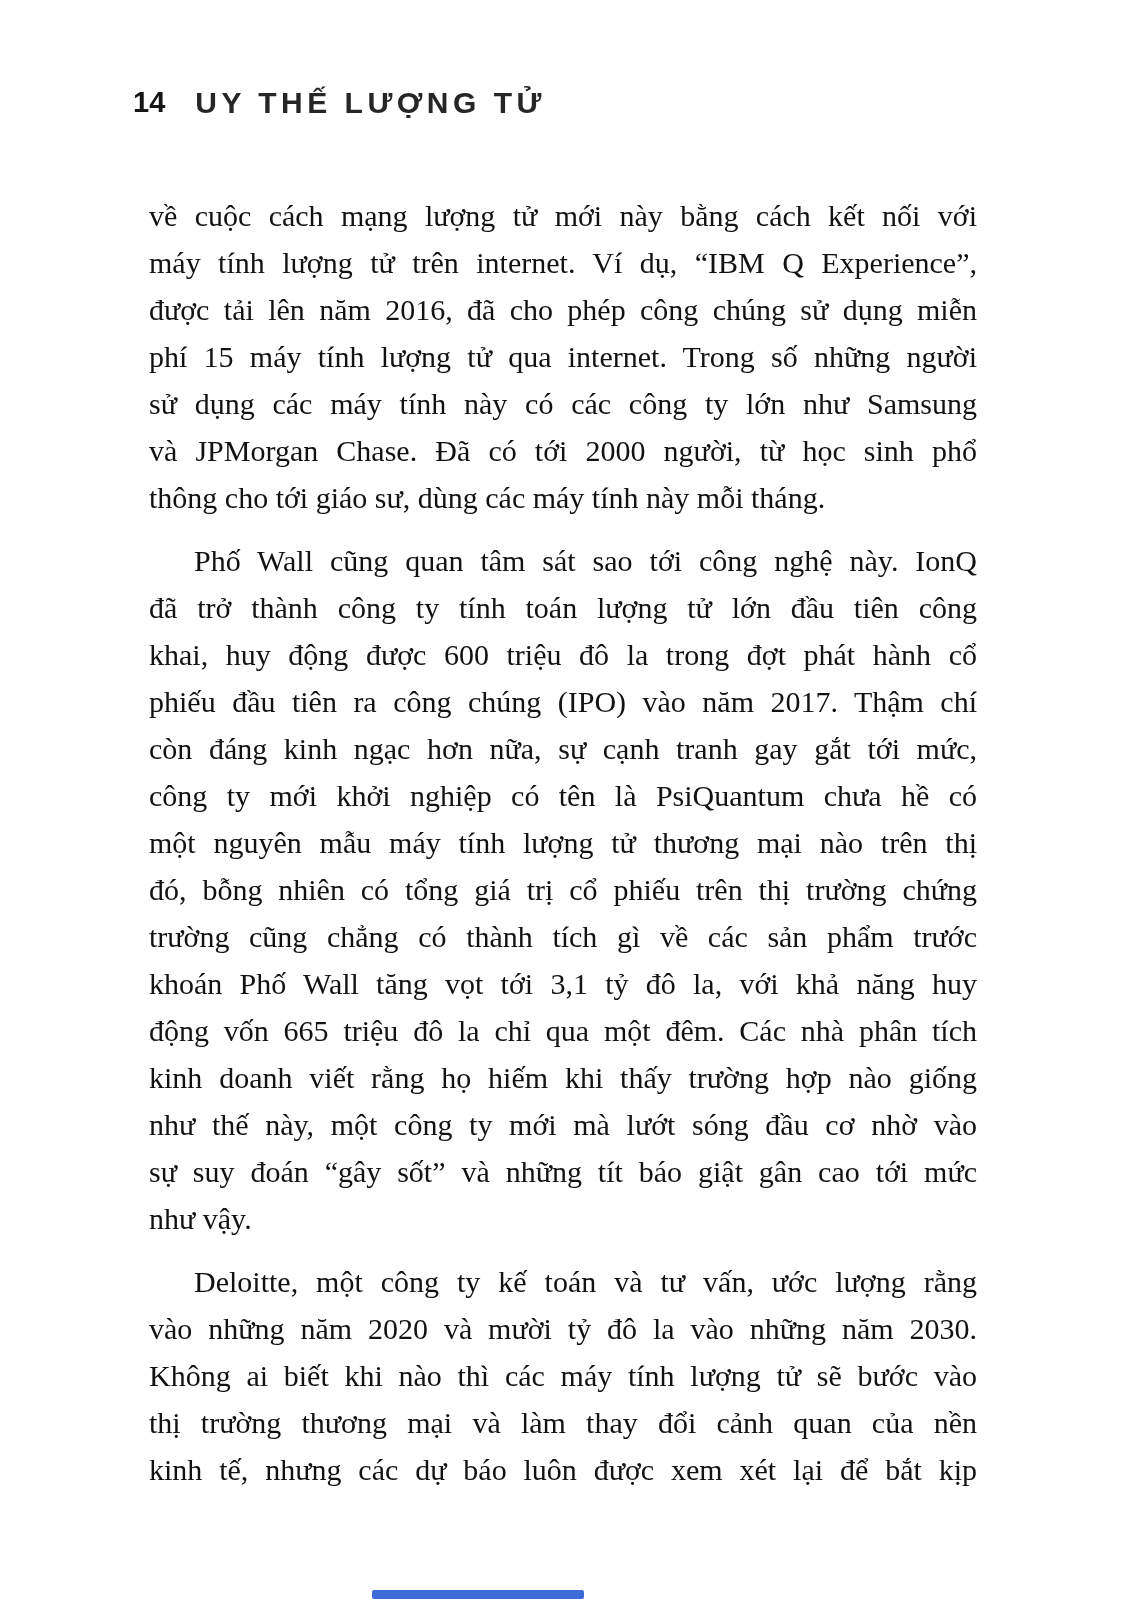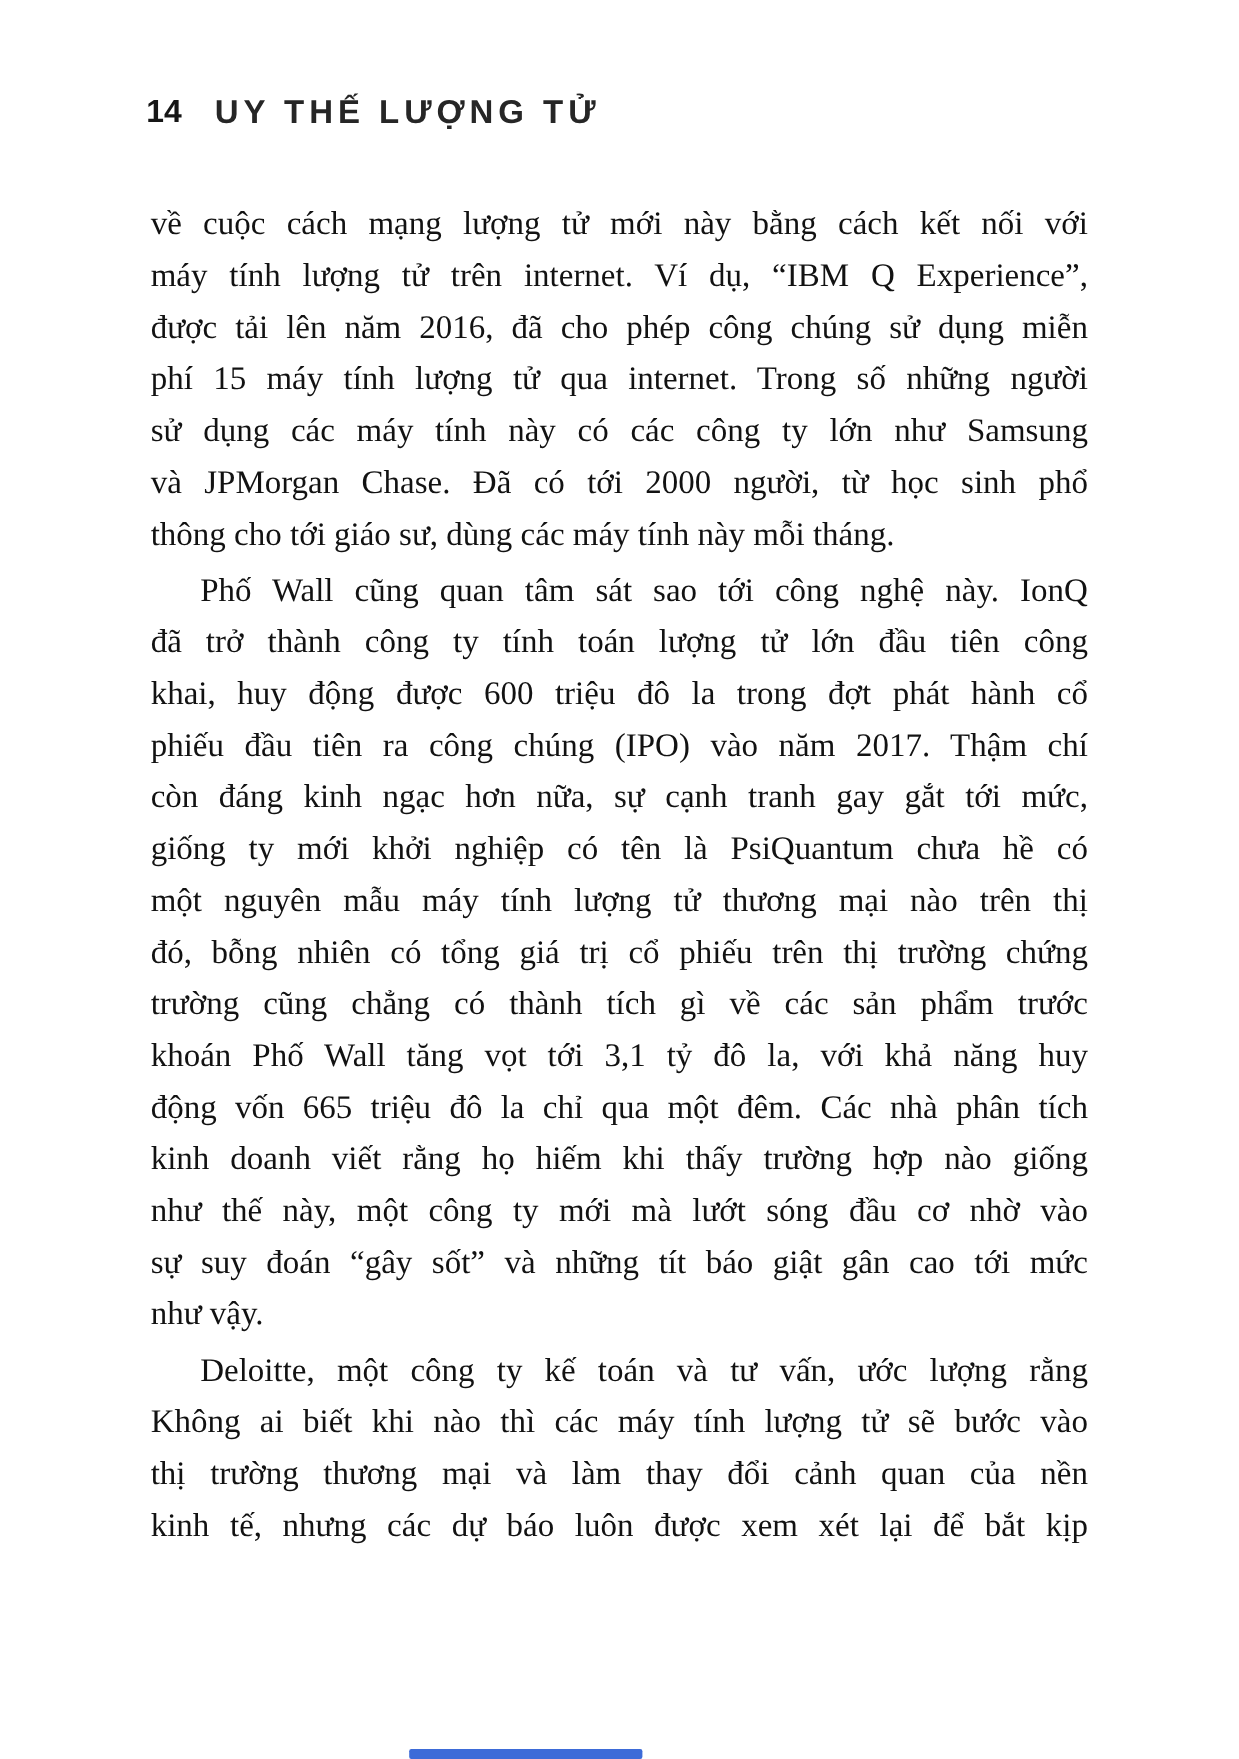--- a/index.html
+++ b/index.html
@@ -31,21 +31,21 @@
     color:#262626;
   }
   .text-column {
     position:absolute;
     top:176px; left:133px;
     width:860px;
     font-size:30px;
     line-height:47px;
     color:#121212;
   }
-  .paragraph { margin:4px; }
+  .paragraph { margin:16px; }
   .text-line {
     text-align:justify;
     -moz-text-align-last:justify;
     text-align-last:justify;
     white-space:normal;
   }
   .text-line.no-stretch {
     -moz-text-align-last:left;
     text-align-last:left;
   }
@@ -74,32 +74,33 @@
       <div class="text-line">sử dụng các máy tính này có các công ty lớn như Samsung</div>
       <div class="text-line">và JPMorgan Chase. Đã có tới 2000 người, từ học sinh phổ</div>
       <div class="text-line no-stretch">thông cho tới giáo sư, dùng các máy tính này mỗi tháng.</div>
     </div>
     <div class="paragraph">
       <div class="text-line indent">Phố Wall cũng quan tâm sát sao tới công nghệ này. IonQ</div>
       <div class="text-line">đã trở thành công ty tính toán lượng tử lớn đầu tiên công</div>
       <div class="text-line">khai, huy động được 600 triệu đô la trong đợt phát hành cổ</div>
       <div class="text-line">phiếu đầu tiên ra công chúng (IPO) vào năm 2017. Thậm chí</div>
       <div class="text-line">còn đáng kinh ngạc hơn nữa, sự cạnh tranh gay gắt tới mức,</div>
-      <div class="text-line">giống ty mới khởi nghiệp có tên là PsiQuantum chưa hề có</div>
+      <div class="text-line">công ty mới khởi nghiệp có tên là PsiQuantum chưa hề có</div>
       <div class="text-line">một nguyên mẫu máy tính lượng tử thương mại nào trên thị</div>
       <div class="text-line">đó, bỗng nhiên có tổng giá trị cổ phiếu trên thị trường chứng</div>
       <div class="text-line">trường cũng chẳng có thành tích gì về các sản phẩm trước</div>
       <div class="text-line">khoán Phố Wall tăng vọt tới 3,1 tỷ đô la, với khả năng huy</div>
       <div class="text-line">động vốn 665 triệu đô la chỉ qua một đêm. Các nhà phân tích</div>
       <div class="text-line">kinh doanh viết rằng họ hiếm khi thấy trường hợp nào giống</div>
       <div class="text-line">như thế này, một công ty mới mà lướt sóng đầu cơ nhờ vào</div>
       <div class="text-line">sự suy đoán “gây sốt” và những tít báo giật gân cao tới mức</div>
       <div class="text-line no-stretch">như vậy.</div>
     </div>
     <div class="paragraph">
       <div class="text-line indent">Deloitte, một công ty kế toán và tư vấn, ước lượng rằng</div>
+      <div class="text-line">vào những năm 2020 và mười tỷ đô la vào những năm 2030.</div>
       <div class="text-line">Không ai biết khi nào thì các máy tính lượng tử sẽ bước vào</div>
       <div class="text-line">thị trường thương mại và làm thay đổi cảnh quan của nền</div>
       <div class="text-line">kinh tế, nhưng các dự báo luôn được xem xét lại để bắt kịp</div>
     </div>
   </main>
 
 <div class="bottom-indicator" style="background: rgb(61, 107, 216);"></div>
 
 </body></html>

